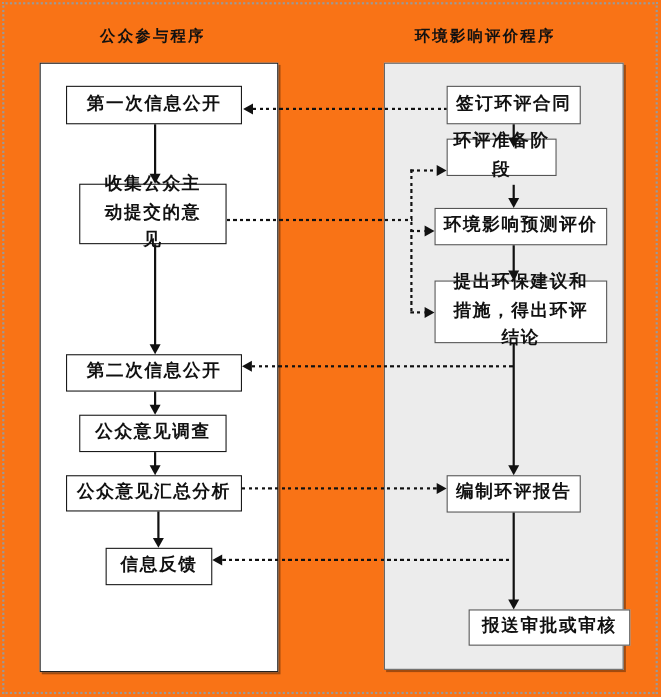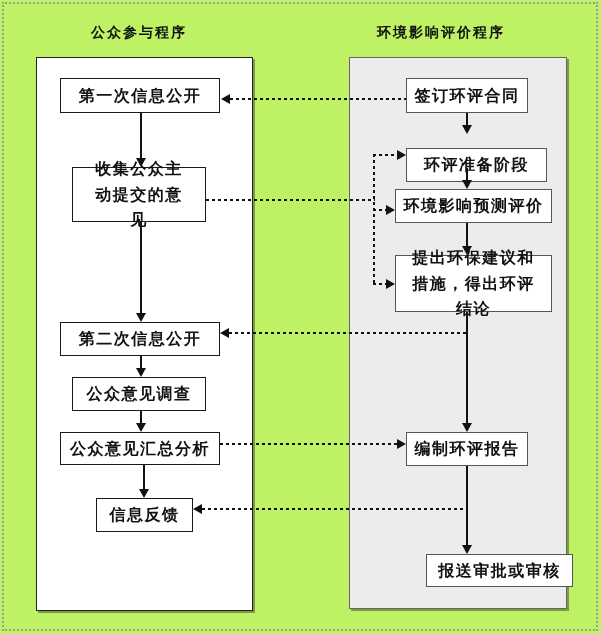--- a/index.html
+++ b/index.html
@@ -1,17 +1,17 @@
 <!DOCTYPE html>
 <html><head>
 <meta charset="utf-8">
 <style>
   html,body{margin:0;padding:0;background:#fff;}
-  .page{position:relative;width:601px;height:634px;background:#bef264;overflow:hidden;
-        font-family:Liberation Serif, serif;}
+  .page{position:relative;width:601px;height:634px;background:#f97316;overflow:hidden;
+        font-family:Liberation Mono, monospace;}
   .page-border{position:absolute;left:2px;top:2px;right:3px;bottom:3px;
         border:2px dotted #9a9a9a;pointer-events:none;}
   .ctitle{position:absolute;font-weight:bold;font-size:14px;letter-spacing:2px;
         color:#111;text-align:center;white-space:nowrap;}
   .panel{position:absolute;}
   .panel-left{left:36px;top:57px;width:215px;height:552px;background:#ffffff;
         border:1.5px solid #222;box-shadow:2px 2px 0 rgba(0,0,0,0.35);}
   .panel-right{left:349px;top:57px;width:216px;height:550px;background:#ececec;
         border:1px solid #666;box-shadow:2px 2px 0 rgba(0,0,0,0.35);}
   .box{position:absolute;display:flex;align-items:center;justify-content:center;
@@ -45,21 +45,21 @@
   <div class="panel panel-right"></div>
 
   <div class="box box-l" style="left:60px;top:78px;width:160px;height:35px;">第一次信息公开</div>
   <div class="box box-l" style="left:72px;top:167px;width:134px;height:55px;padding:0 20px;">收集公众主动提交的意见</div>
   <div class="box box-l" style="left:60px;top:322px;width:160px;height:34px;">第二次信息公开</div>
   <div class="box box-l" style="left:72px;top:377px;width:134px;height:34px;">公众意见调查</div>
   <div class="box box-l" style="left:60px;top:432px;width:160px;height:33px;">公众意见汇总分析</div>
   <div class="box box-l" style="left:96px;top:498px;width:97px;height:34px;">信息反馈</div>
 
   <div class="box box-r" style="left:406px;top:78px;width:122px;height:35px;">签订环评合同</div>
-  <div class="box box-r" style="left:406px;top:148px;width:141px;height:34px;">环评准备阶段</div>
+  <div class="box box-r" style="left:406px;top:126px;width:100px;height:34px;">环评准备阶段</div>
   <div class="box box-r" style="left:395px;top:189px;width:157px;height:34px;">环境影响预测评价</div>
   <div class="box box-r" style="left:395px;top:255px;width:157px;height:57px;padding:16px 12px;">提出环保建议和措施，得出环评结论</div>
   <div class="box box-r" style="left:406px;top:432px;width:122px;height:34px;">编制环评报告</div>
   <div class="box box-r" style="left:406px;top:554px;width:147px;height:33px;margin-left:20px;">报送审批或审核</div>
 
   <div>
     <div class="vline" style="left:140px;top:113px;height:46px;"></div>
     <div class="tri tri-down" style="left:136px;top:158px;"></div>
   </div>
   <div>

